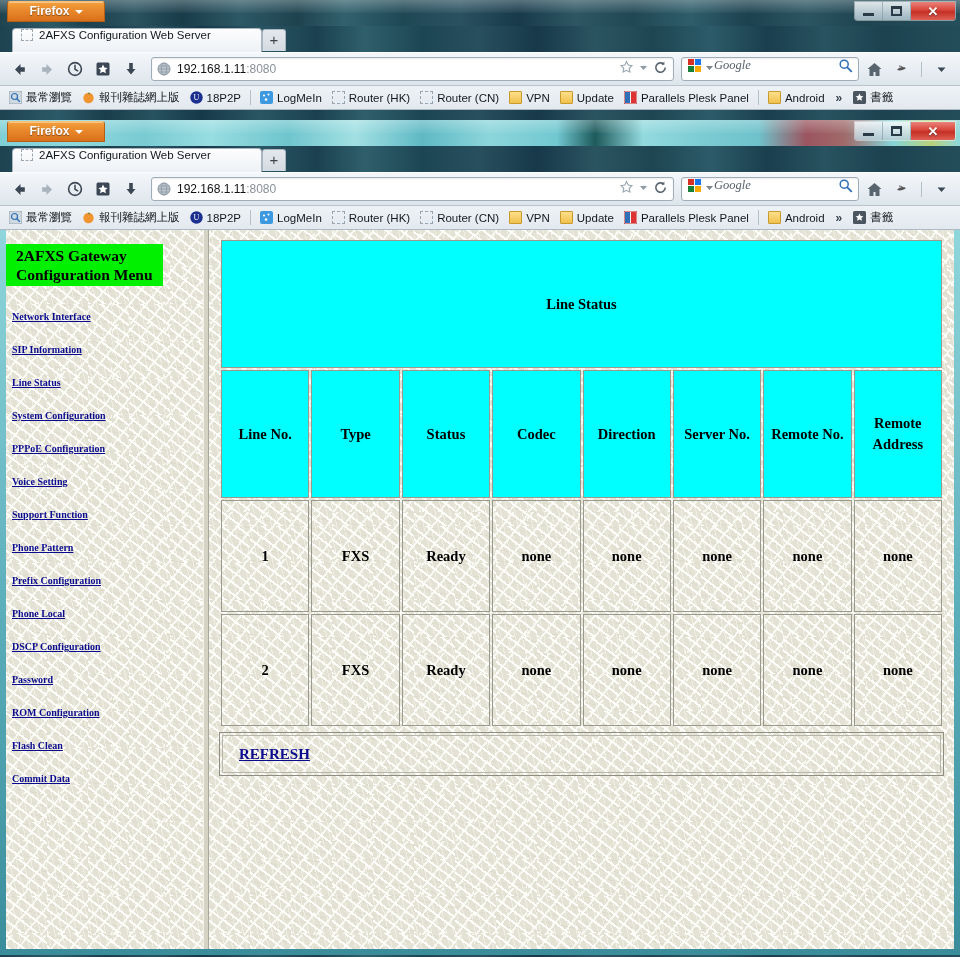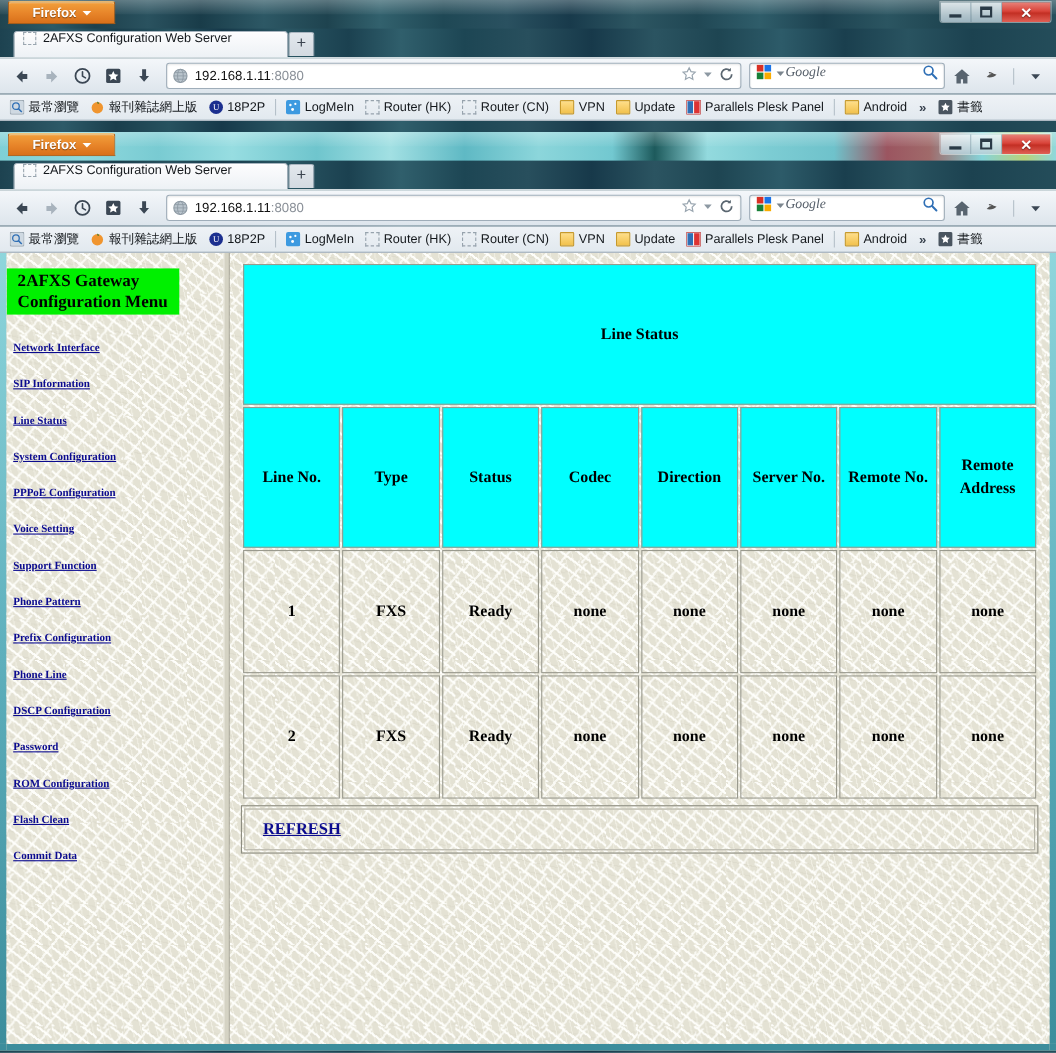--- a/index.html
+++ b/index.html
@@ -729,21 +729,21 @@
       <a class="menu-link">SIP Information</a>
       <a class="menu-link">Line Status</a>
       <a class="menu-link">System
 Configuration</a>
       <a class="menu-link">PPPoE
 Configuration</a>
       <a class="menu-link">Voice Setting</a>
       <a class="menu-link">Support Function</a>
       <a class="menu-link">Phone Pattern</a>
       <a class="menu-link">Prefix Configuration</a>
-      <a class="menu-link">Phone Line</a>
+      <a class="menu-link">Phone Local</a>
       <a class="menu-link">DSCP Configuration</a>
       <a class="menu-link">Password</a>
       <a class="menu-link">ROM Configuration</a>
       <a class="menu-link">Flash Clean</a>
       <a class="menu-link">Commit Data</a>
     </div>
 
     <div class="frame-divider"></div>
 
     <div class="frame-right noodle">

